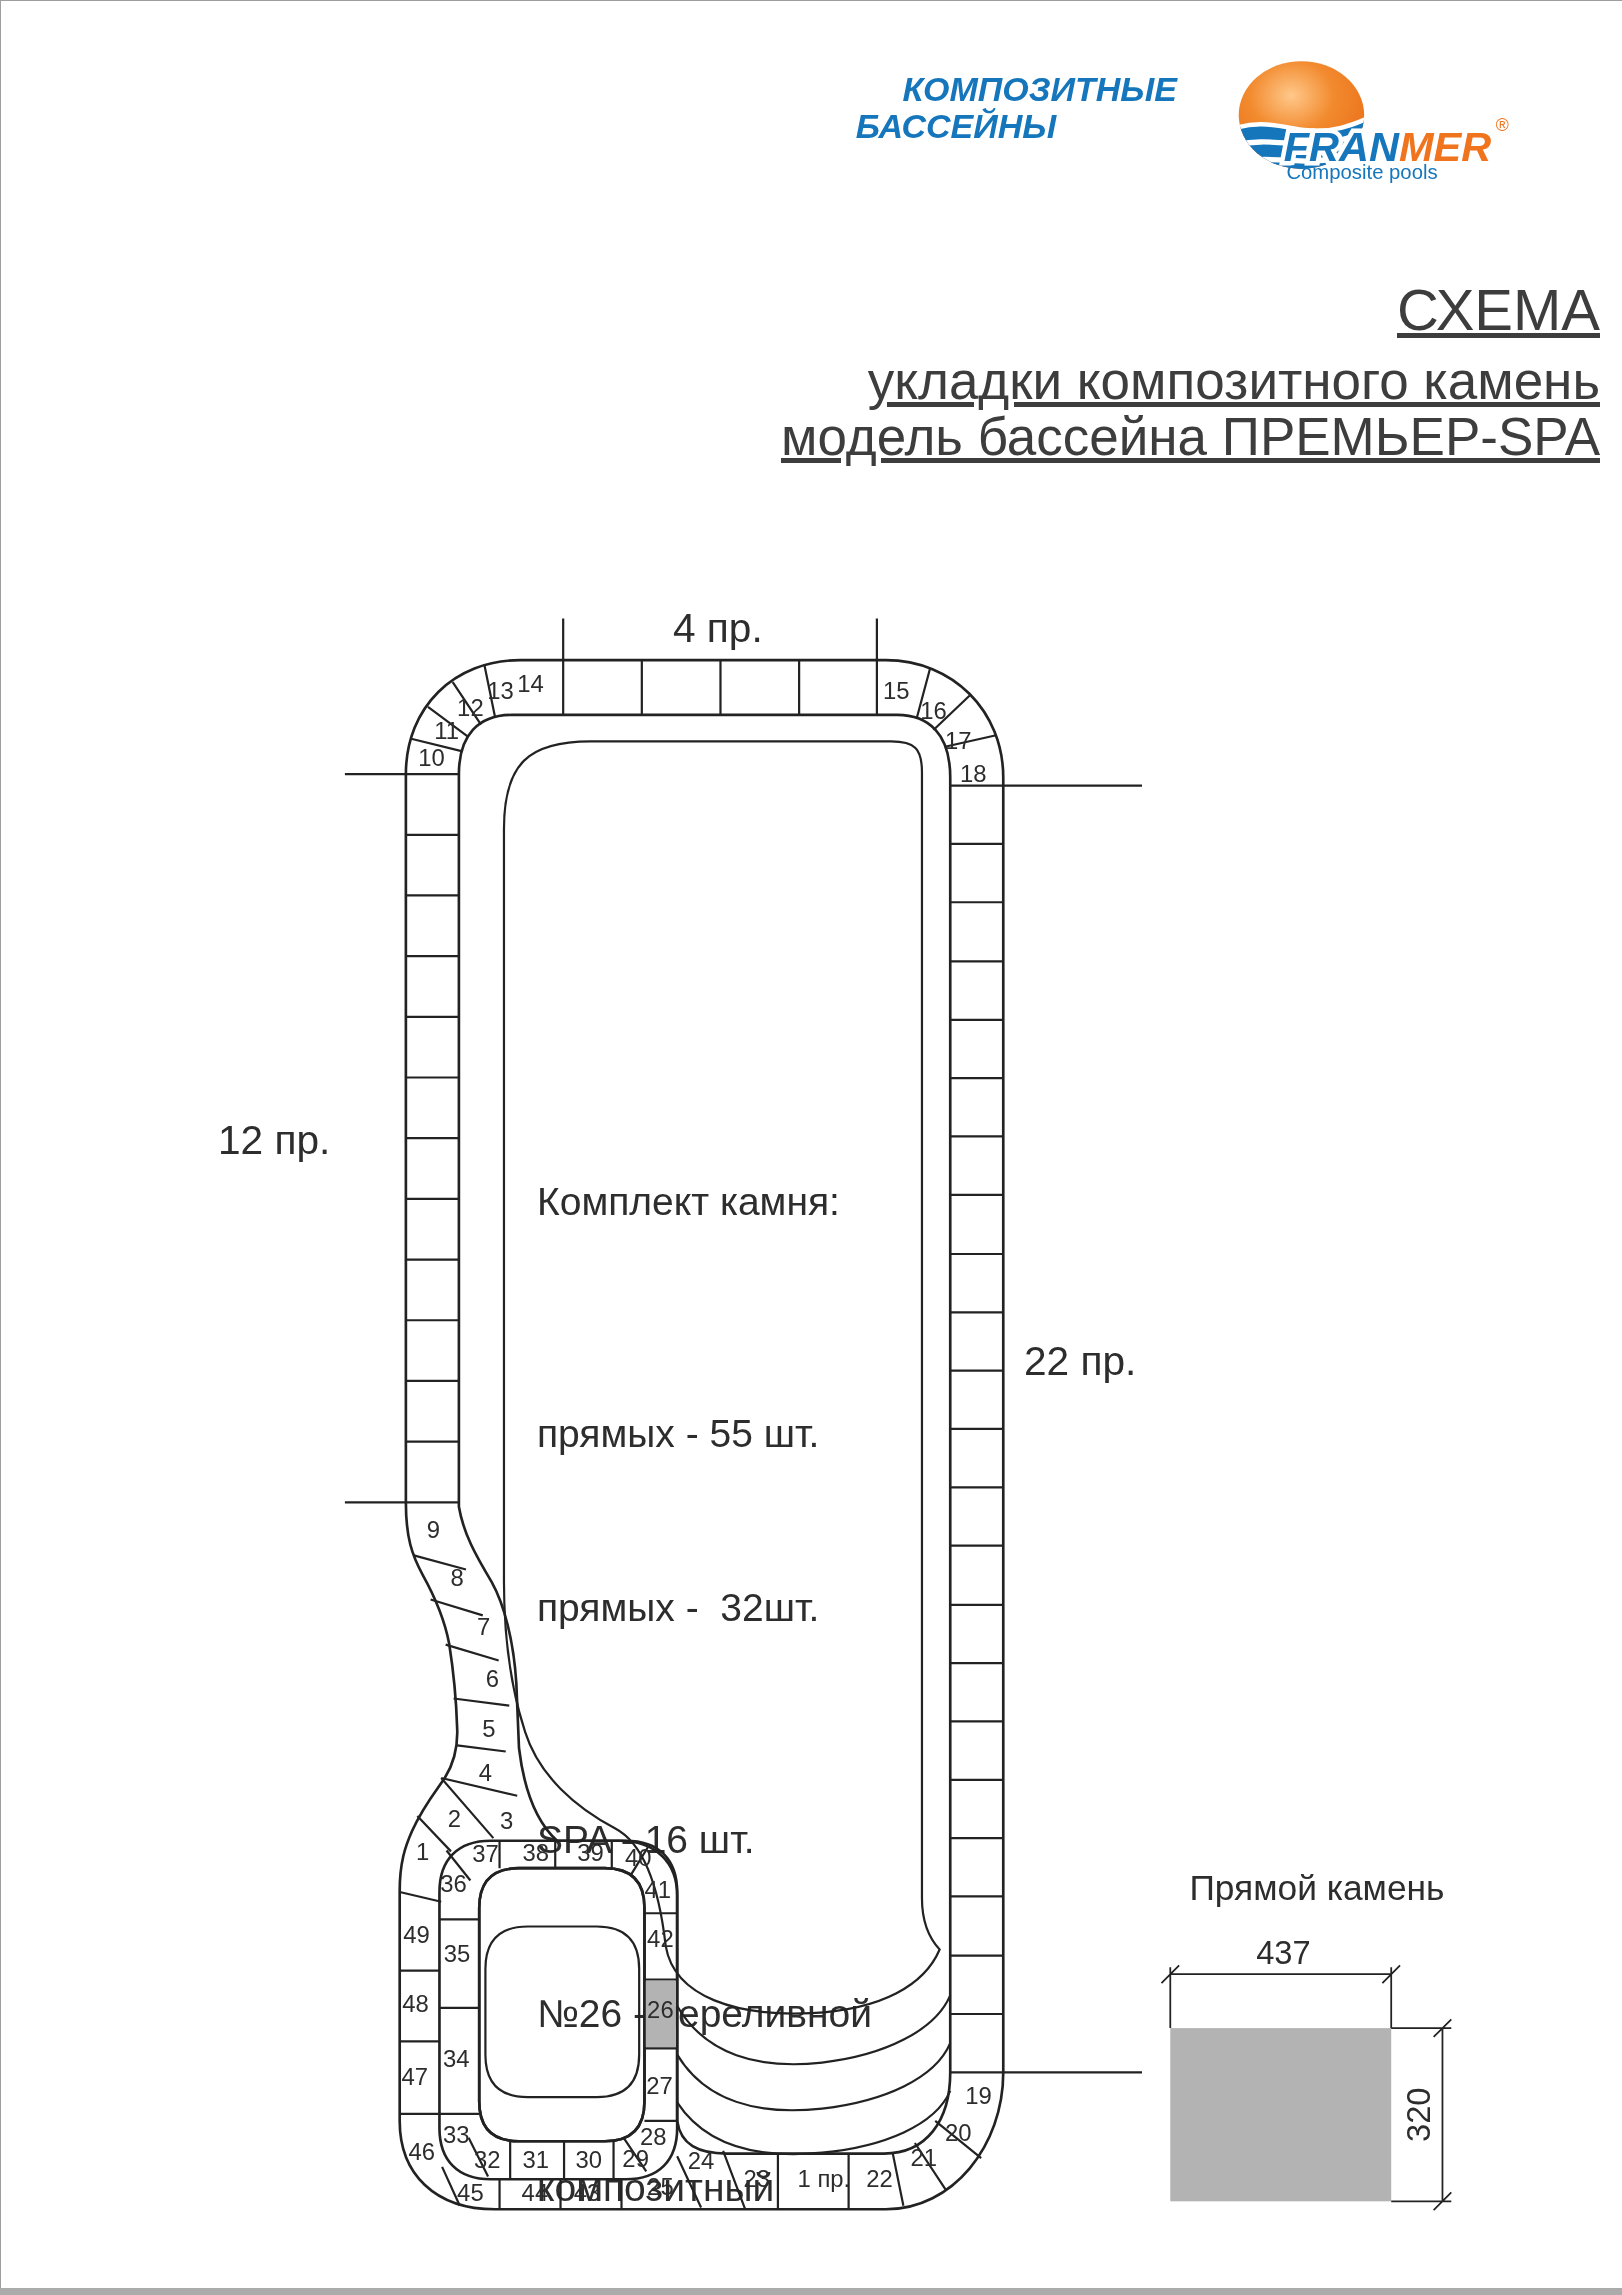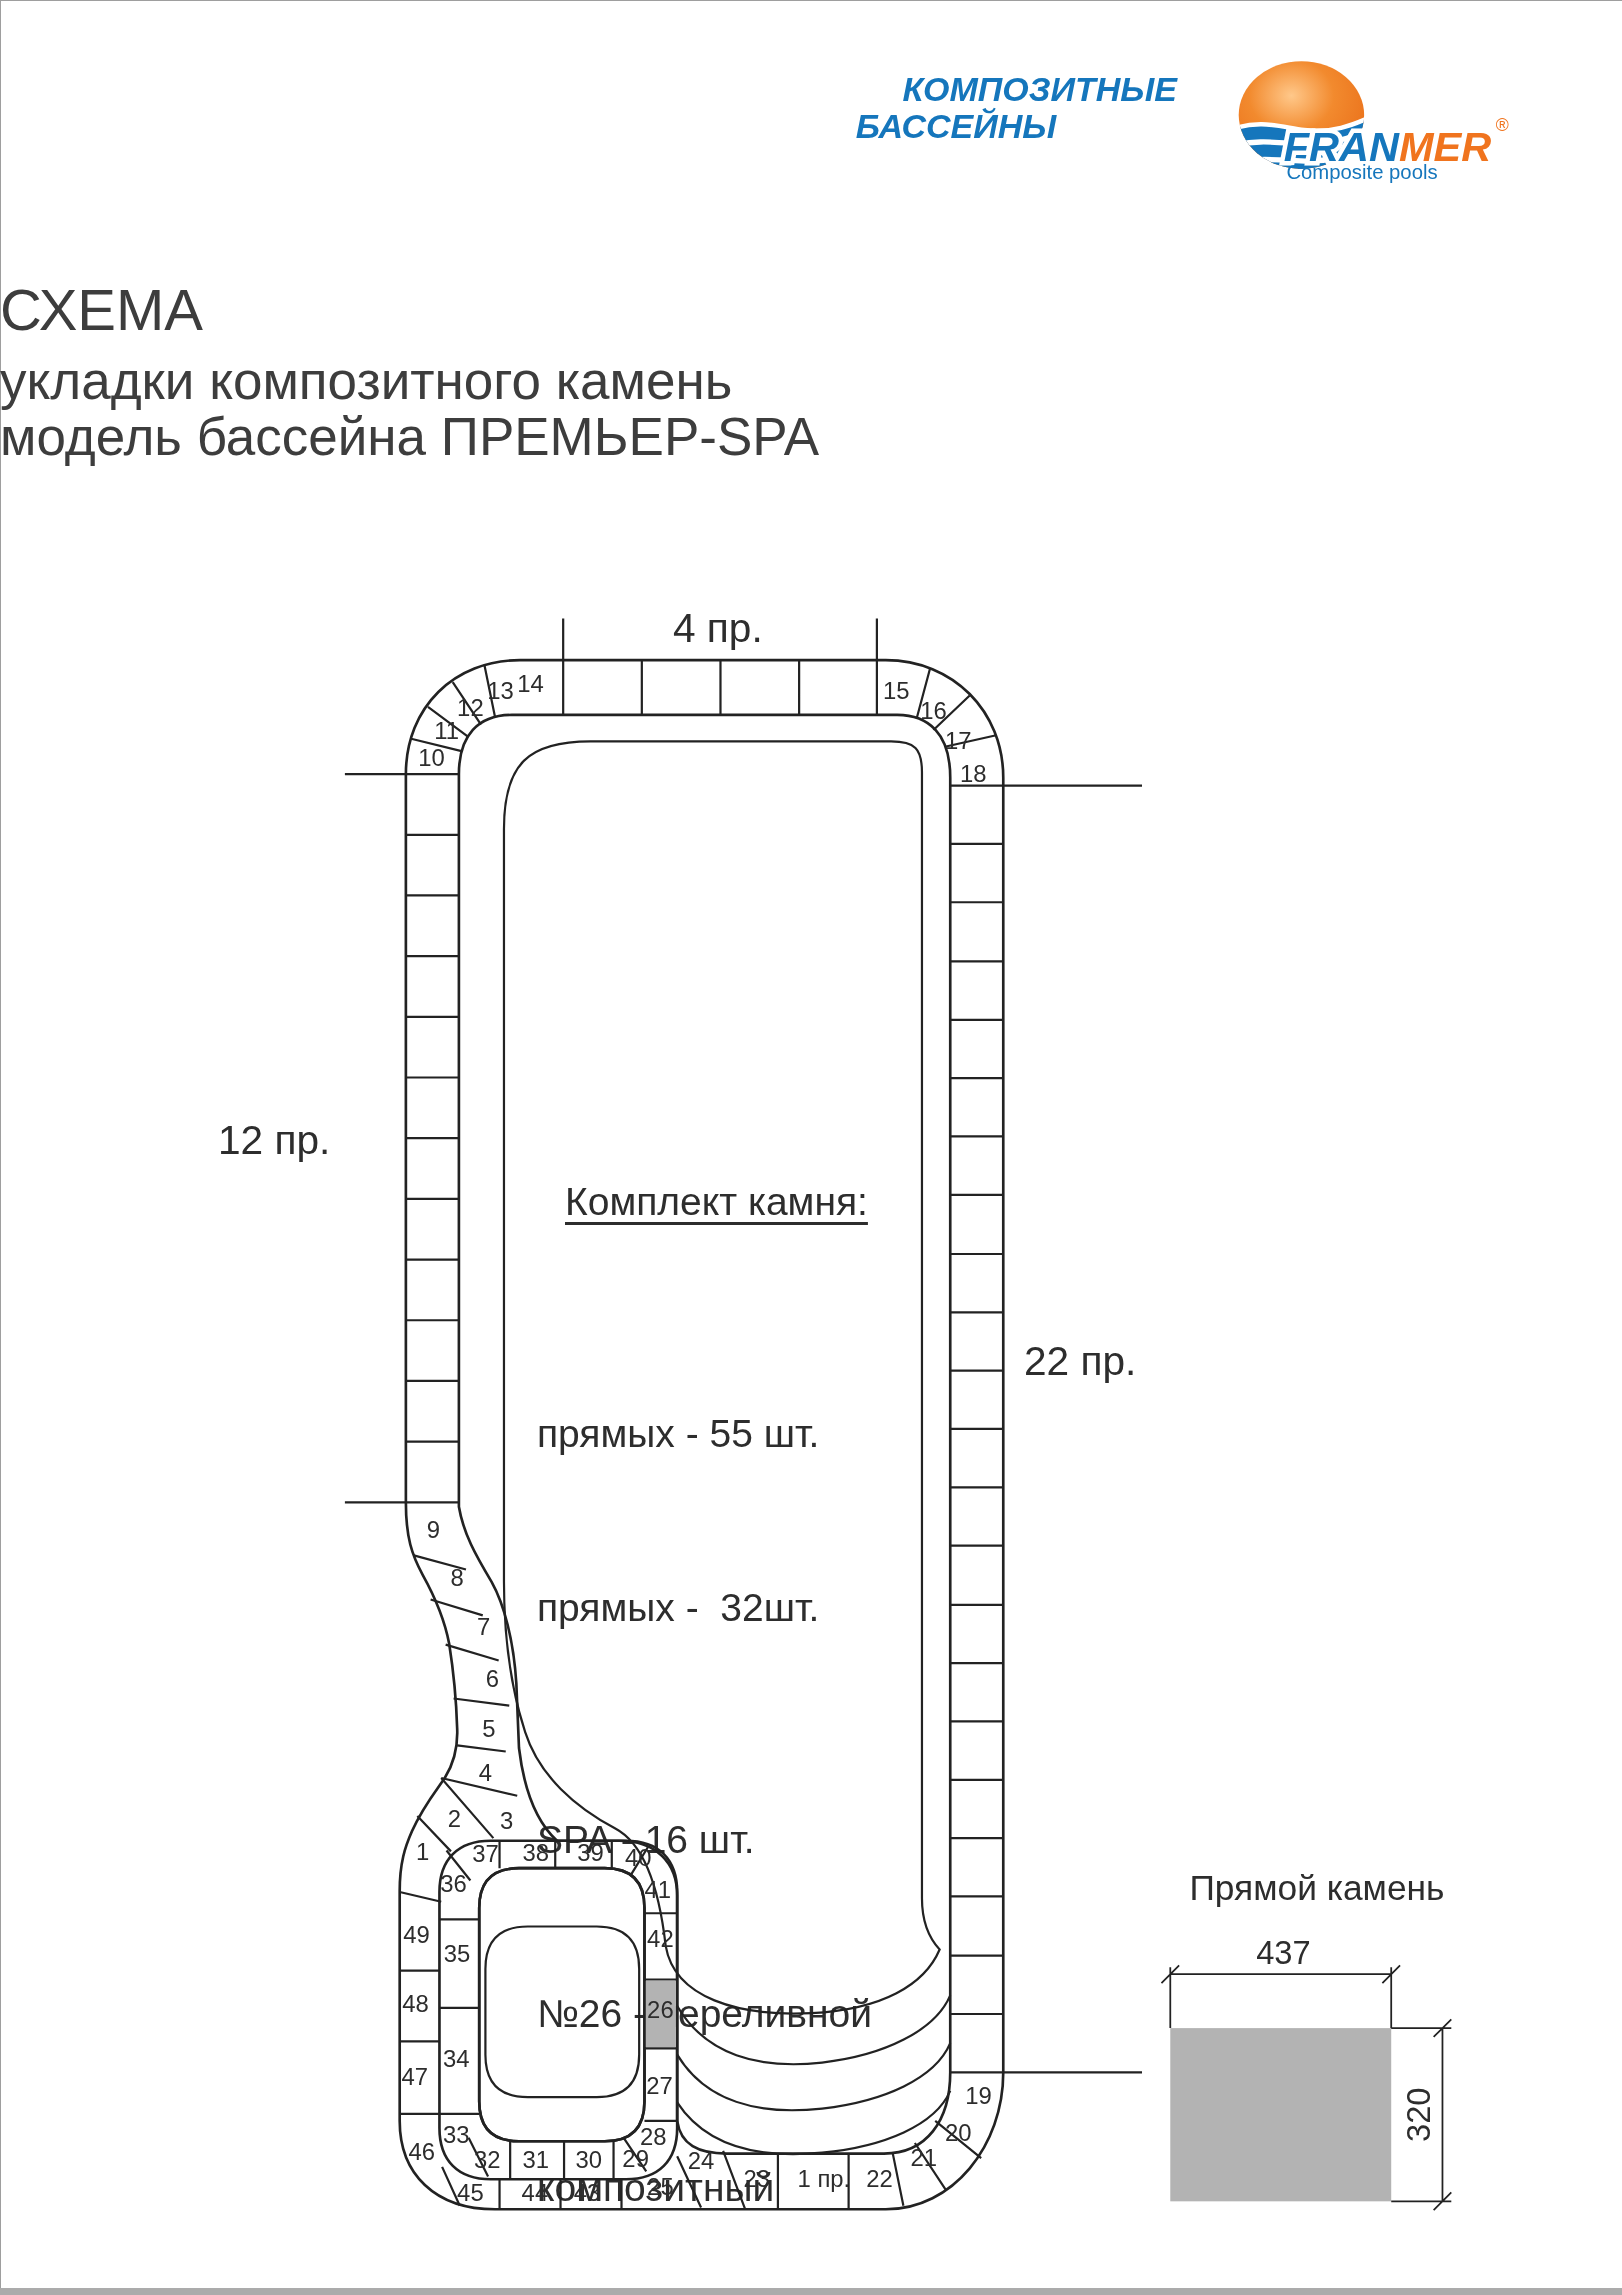--- a/index.html
+++ b/index.html
@@ -7,28 +7,28 @@
   .page{position:absolute;inset:0;background:#fff;border:0.9px solid #9e9e9e;box-sizing:border-box;}
   .bottom-strip{position:absolute;left:0;top:2288px;width:1623px;height:7px;background:#ababab;}
 
   
   .logo-tagline{position:absolute;text-align:right;font-weight:bold;font-style:italic;
     color:var(--logo-blue,#1576bc);font-size:34px;line-height:35px;width:442px;left:735px;}
   .tl1{top:72px;} .tl2{top:109px;text-align:center;}
   .logo-svg{position:absolute;left:1176px;top:46px;}
 
   
-  .title-line{position:absolute;left:0;width:1600px;text-align:left;color:#3d3d3d;}
+  .title-line{position:absolute;left:0;width:1600px;text-align:right;color:#3d3d3d;text-decoration:underline;}
   .t1{top:276px;font-size:58px;}
   .t2{top:350px;font-size:53px;}
   .t3{top:406px;font-size:53px;}
 
   
   .kit{position:absolute;left:537px;top:1057px;color:#2d2d2d;font-size:39px;line-height:58px;white-space:pre-wrap;}
-  .kit .heading{text-decoration:underline;text-underline-offset:7px;margin-left:28px;}
+  .kit .heading{text-underline-offset:7px;}
   .kit .gap1{margin-top:58px;}
   .kit .gap2{margin-top:58px;}
   .kit .indent{}
 
   
   .diagram{position:absolute;left:0;top:0;}
   .stone-light{fill:var(--stone-light,#b3b3b3);}
   .stone-dark{fill:var(--stone-dark,#8e8e8e);}
   .ln{stroke:#222;fill:none;}
   .w25{stroke-width:2.5px;}

